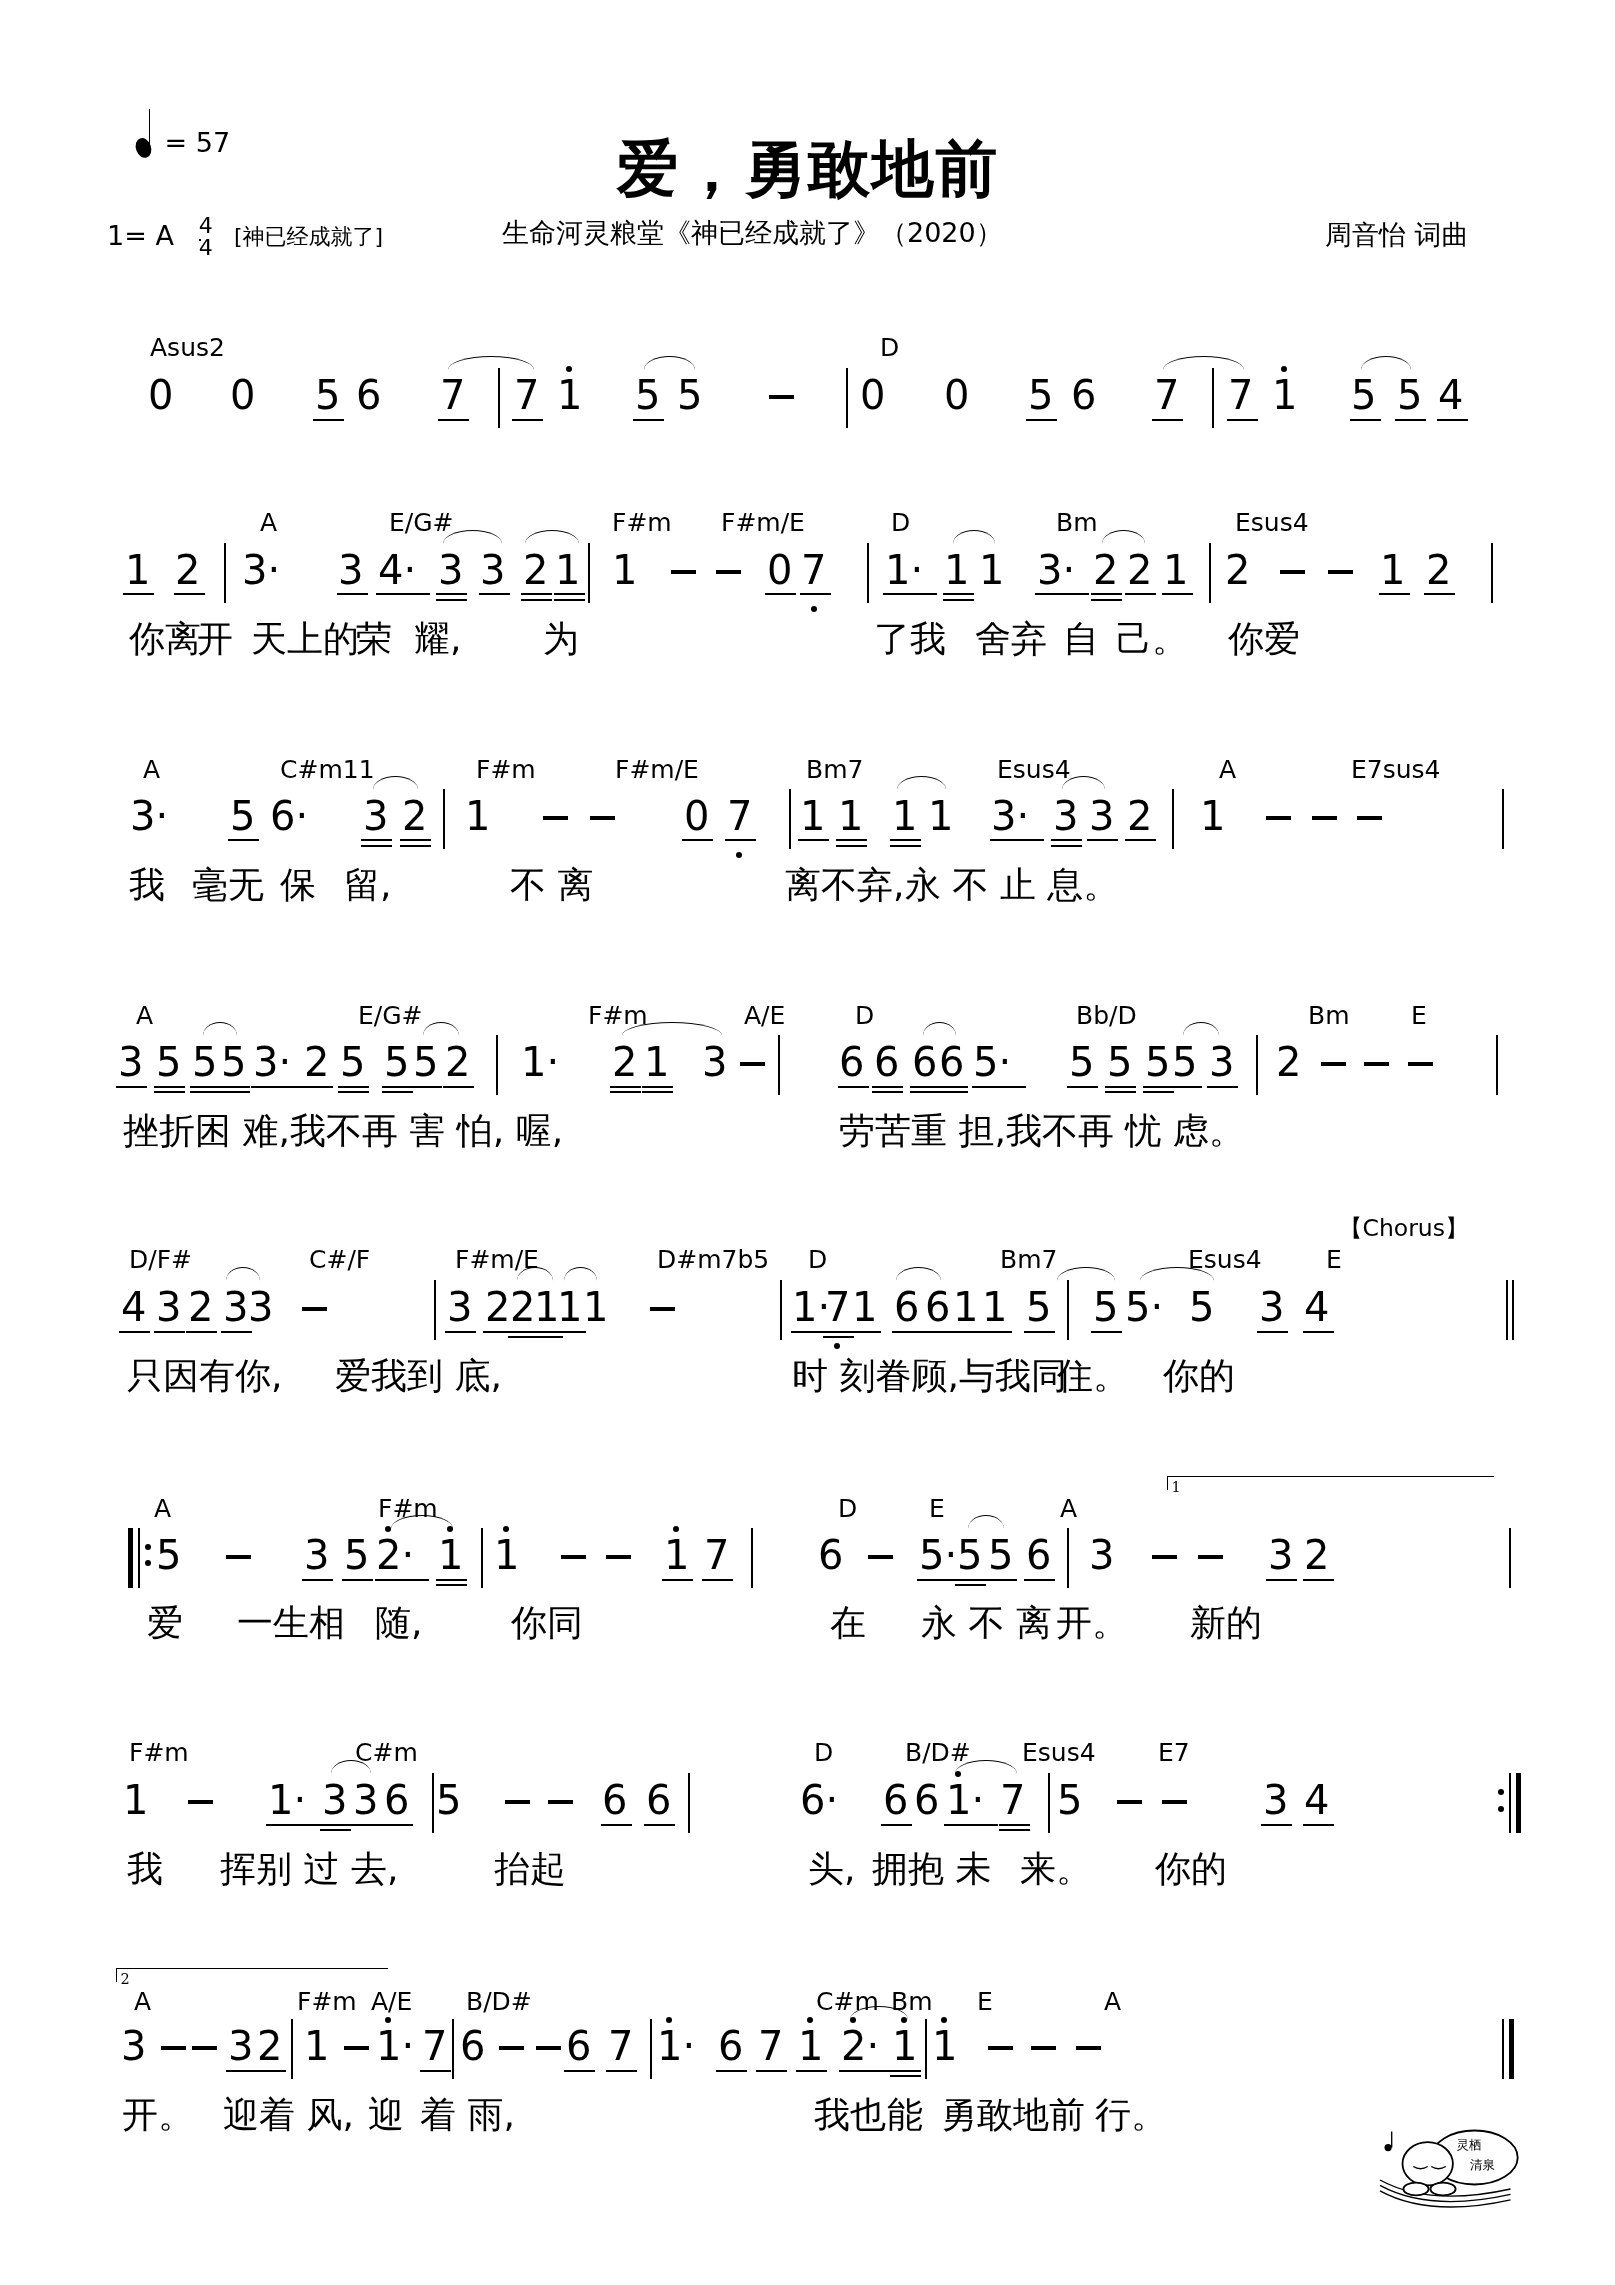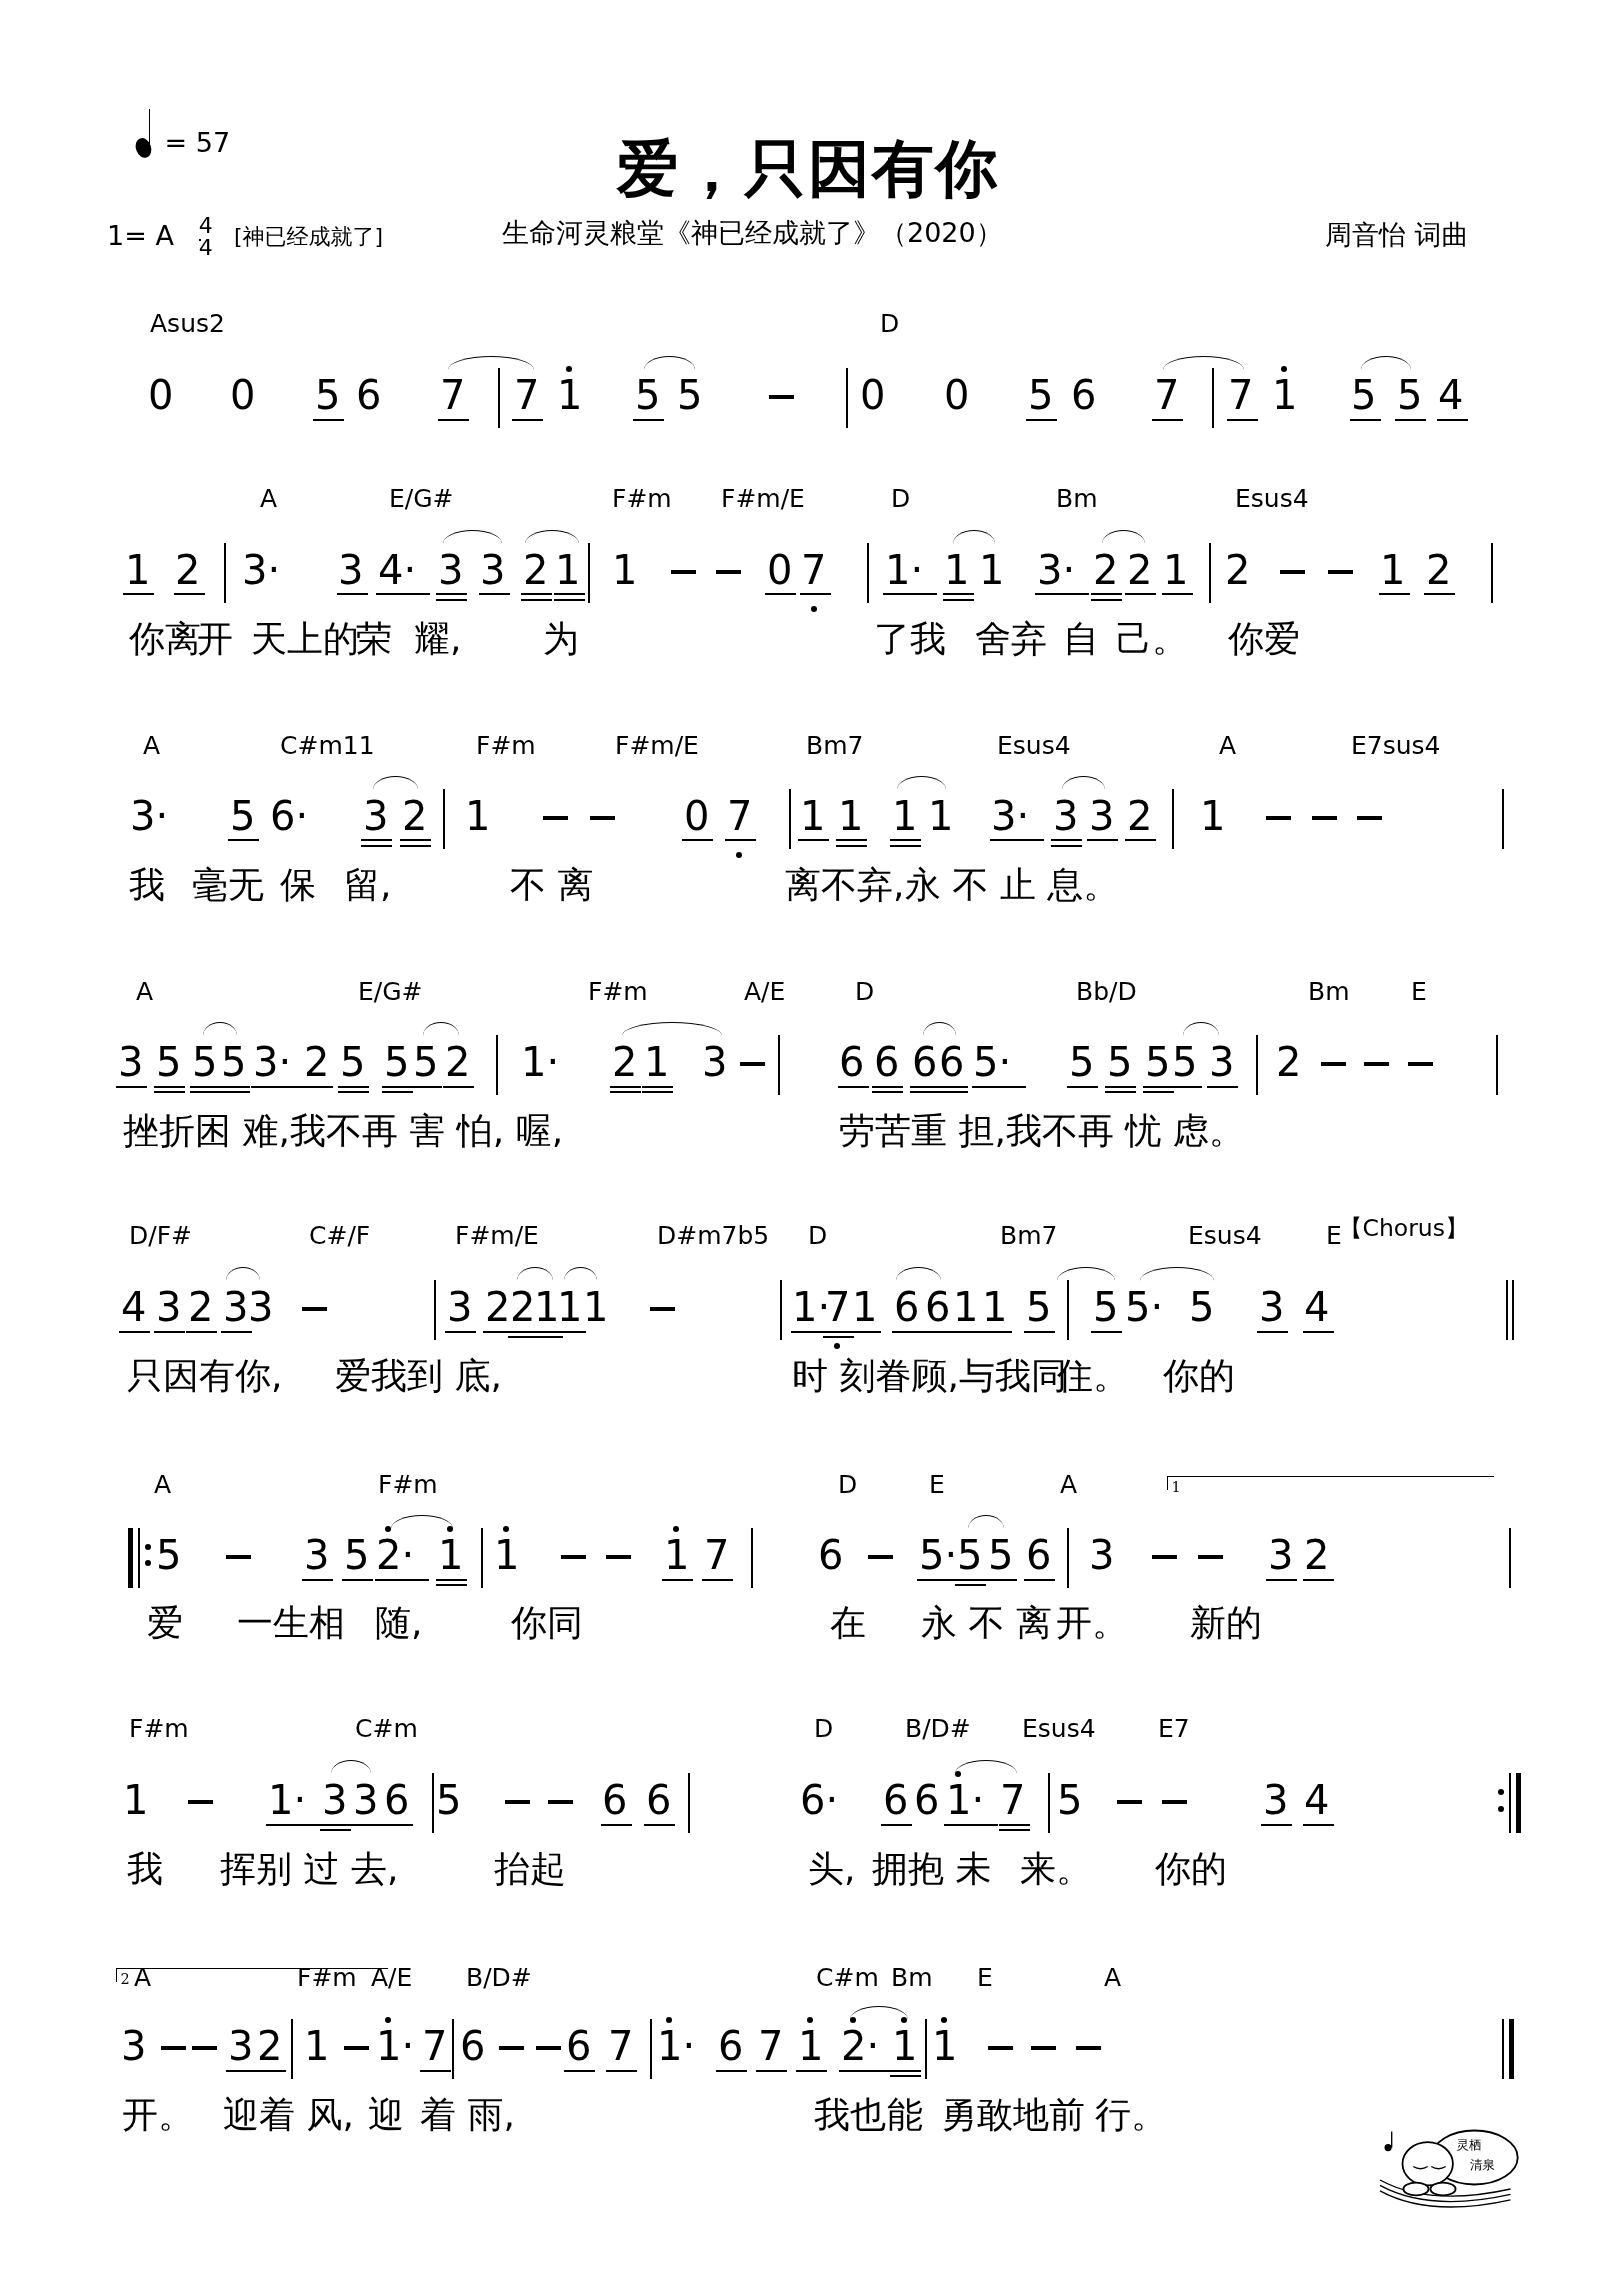--- a/index.html
+++ b/index.html
@@ -10,41 +10,41 @@
   .tempo .note{display:inline-block;position:relative;width:20px;height:45px;vertical-align:bottom;}
   .tempo .note .head{position:absolute;left:0;bottom:0;width:14.5px;height:20px;border-radius:50%;background:#000;transform:rotate(-20deg);}
   .tempo .note .stem{position:absolute;left:12.7px;bottom:7.2px;width:1.8px;height:42px;background:#000;}
   .key{left:107px;top:215px;font-size:27px;}
   .timesig{display:inline-block;vertical-align:middle;text-align:center;font-size:22px;line-height:22px;margin:0 12.7px 0 16.3px;}
   .timesig span{display:block;}
   .timesig .bar{height:1.8px;background:#000;margin:1.8px 0;}
   .orig{font-size:22px;vertical-align:middle;}
   .source{left:502px;top:215px;font-size:27px;}
   .author{left:1325px;top:217px;font-size:27px;}
-  .chord{position:absolute;font-size:25px;white-space:nowrap;}
+  .chord{position:absolute;font-size:25px;white-space:nowrap;margin-top:24px;}
   .n{position:absolute;font-size:40px;width:25px;text-align:center;line-height:40px;}
   .dash{position:absolute;width:25px;height:3.6px;background:#000;}
   .bar{position:absolute;width:1.8px;background:#000;height:60px;}
   .ul{position:absolute;height:1.8px;background:#000;}
   .dot{position:absolute;width:6.3px;height:6.3px;border-radius:50%;background:#000;}
   .slur{position:absolute;border-top:1.8px solid #000;border-radius:50% 50% 0 0/100% 100% 0 0;height:12.7px;}
   .lyr{position:absolute;font-size:36px;white-space:nowrap;letter-spacing:0;}
   .volta{position:absolute;border-top:1.8px solid #000;border-left:1.8px solid #000;height:12.7px;}
   .volta span{position:absolute;left:3.6px;top:1.8px;font-size:14.5px;font-family:"DejaVu Serif",serif;}
   .chorus{position:absolute;font-size:23.5px;}
   .logo{left:1375px;top:2126px;width:154px;height:90px;}
 </style>
 </head>
 <body>
 
 <div class="abs tempo">
   <span class="note"><span class="head"></span><span class="stem"></span></span>
   <span>= 57</span>
 </div>
-<div class="abs title">爱，只因有你</div>
+<div class="abs title">爱，勇敢地前</div>
 <div class="abs key">
   <span>1=  A</span>
   <span class="timesig">
     <span>4</span>
     <span class="bar"></span>
     <span>4</span>
   </span>
   <span class="orig">[神已经成就了]</span>
 </div>
 <div class="abs source">生命河灵粮堂《神已经成就了》（2020）</div>

